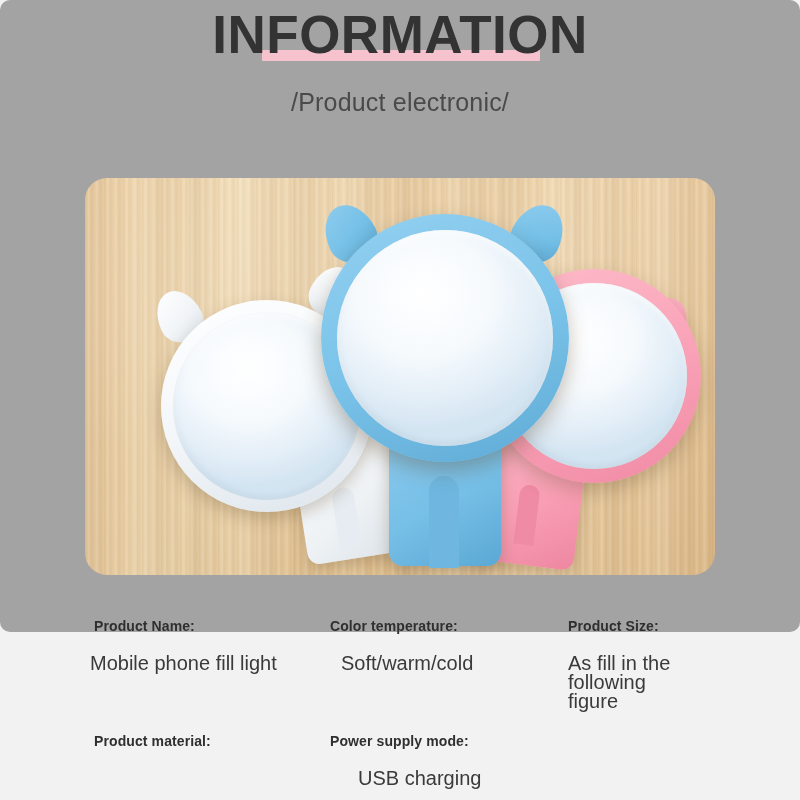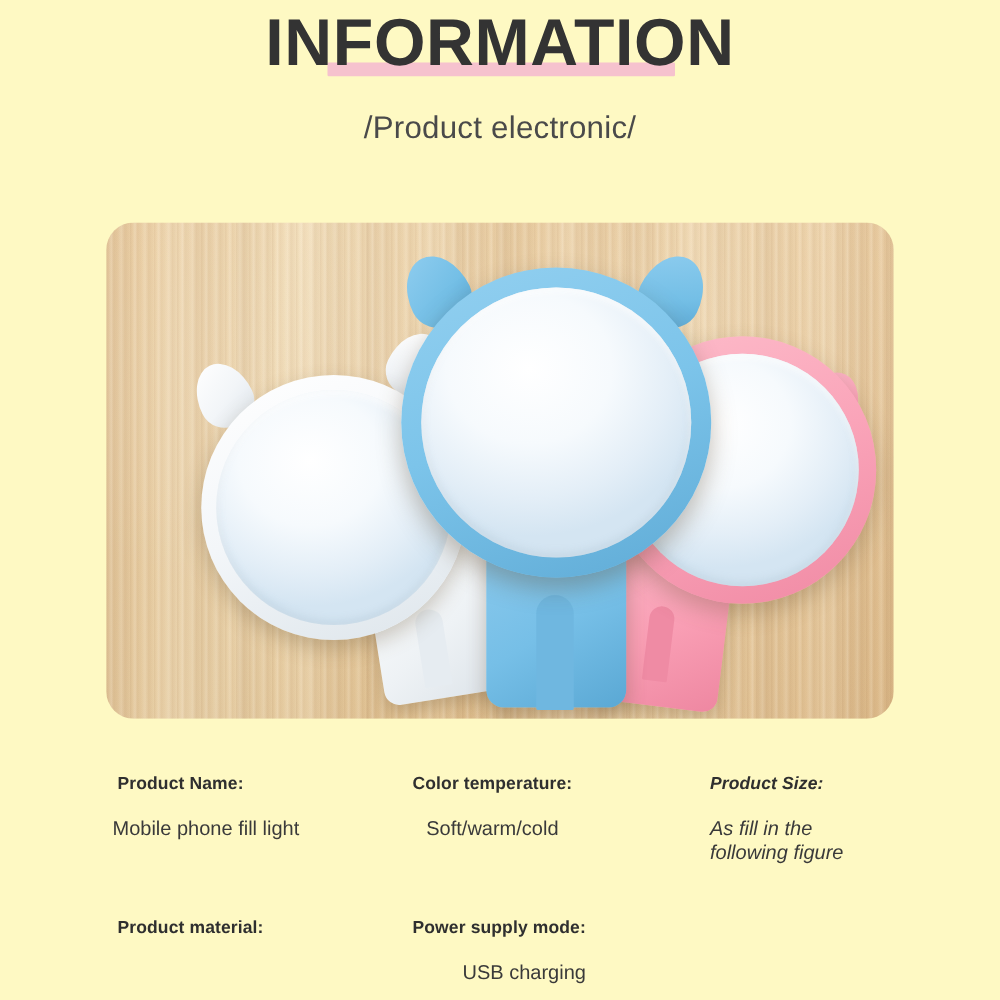--- a/index.html
+++ b/index.html
@@ -8,22 +8,23 @@
     width: 800px;
     height: 800px;
     background: #f2f2f2;
     font-family: "Liberation Sans", sans-serif;
     overflow: hidden;
   }
 
   #page {
     position: relative;
     width: 800px;
-    height: 800px;
-    background: #fef9c3;
+    height: 632px;
+    background: #a3a3a3;
+    border-radius: 10px;
   }
 
   
   .header {
     position: absolute;
     top: 0;
     left: 0;
     width: 800px;
     text-align: center;
   }
@@ -171,21 +172,21 @@
 
   .spec-label {
     font-size: 14px;
     font-weight: bold;
     color: #2f2f2f;
     letter-spacing: 0.1px;
     white-space: nowrap;
   }
 
   .spec-value {
-    font-size: 16px;
+    font-size: 20px;
     color: #3a3a3a;
     font-weight: normal;
     line-height: 19px;
     white-space: nowrap;
   }
   .spec-value.wrap { white-space: normal; width: 130px; }
 </style>
 </head>
 <body>
 
@@ -235,21 +236,21 @@
 
   <div class="spec-row" style="top:618px;">
     <div class="spec-cell" style="left:94px; top:0;">
       <div class="spec-label">Product Name:</div>
       <div class="spec-value" style="margin-top:20px; margin-left:-4px;">Mobile phone fill light</div>
     </div>
     <div class="spec-cell" style="left:330px; top:0;">
       <div class="spec-label">Color temperature:</div>
       <div class="spec-value" style="margin-top:20px; margin-left:11px;">Soft/warm/cold</div>
     </div>
-    <div class="spec-cell" style="left:568px; top:0;font-style:italic;">
+    <div class="spec-cell" style="left:568px; top:0;">
       <div class="spec-label">Product Size:</div>
       <div class="spec-value wrap" style="margin-top:20px;">As fill in the following figure</div>
     </div>
   </div>
 
   <div class="spec-row" style="top:733px;">
     <div class="spec-cell" style="left:94px; top:0;">
       <div class="spec-label">Product material:</div>
     </div>
     <div class="spec-cell" style="left:330px; top:0;">

